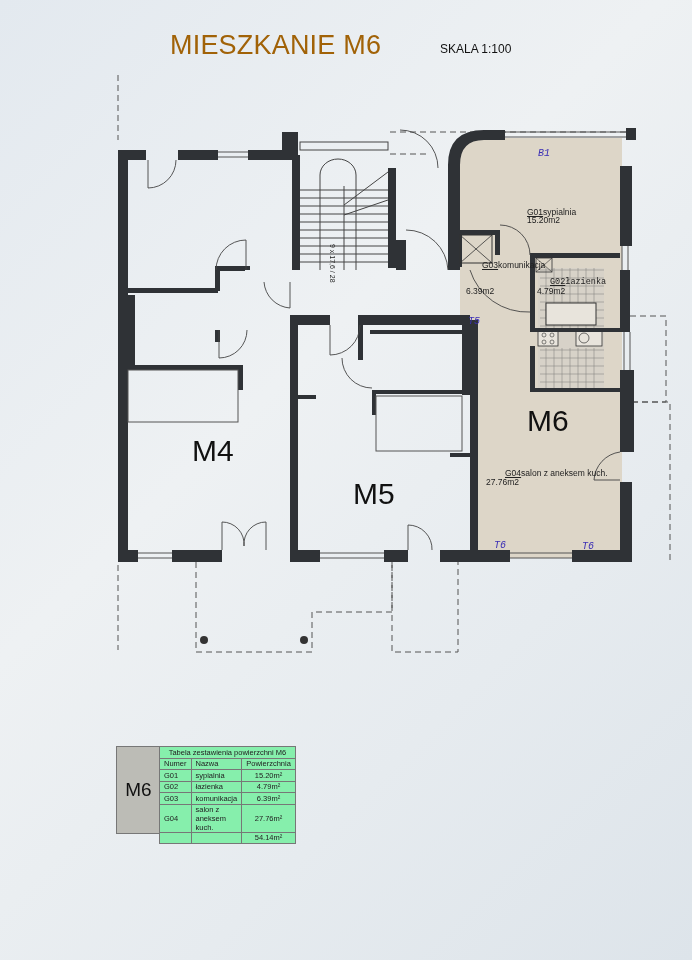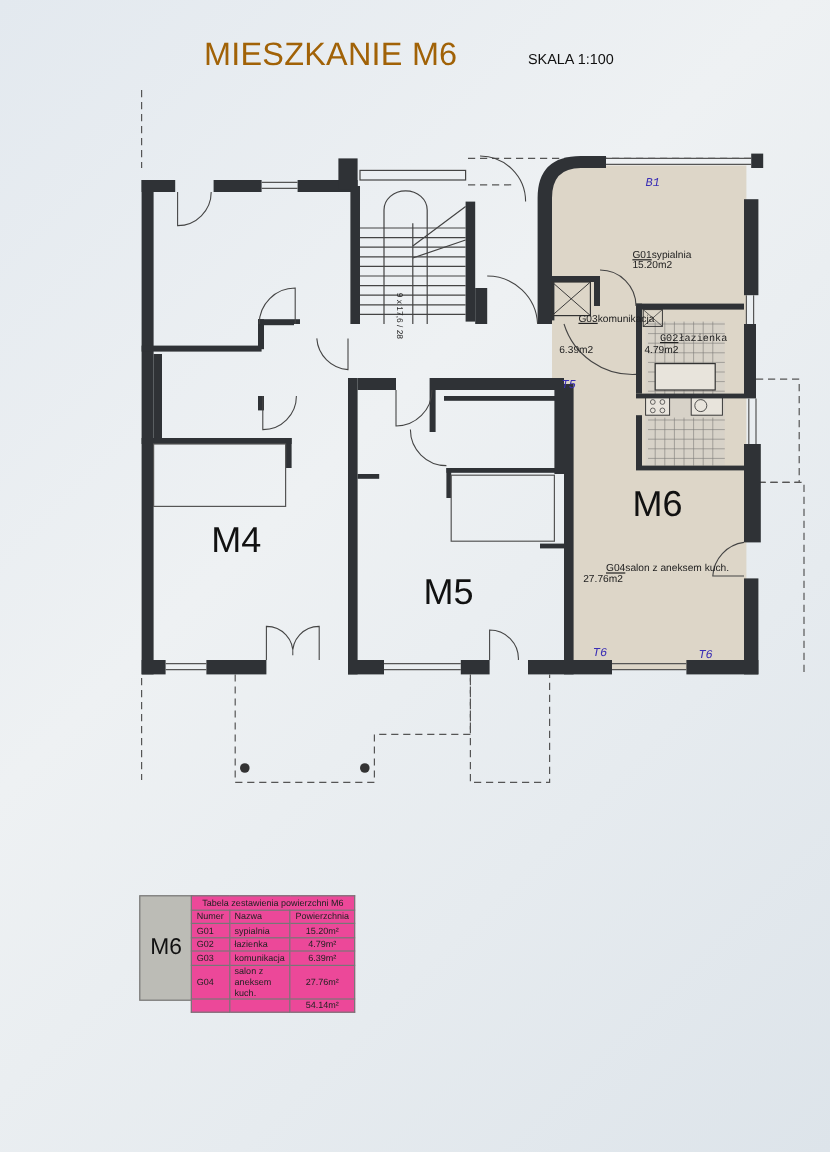--- a/index.html
+++ b/index.html
@@ -13,21 +13,21 @@
   .scale { position: absolute; left: 440px; top: 42px; font-size: 12px; color: #111; }
   svg.plan { position: absolute; left: 0; top: 0; }
   .label { position: absolute; font-size: 30px; color: #111; }
   .roomtxt { position: absolute; font-size: 8.5px; color: #222; white-space: nowrap; }
   .roomtxt u { text-decoration: underline; }
   .hand { position: absolute; color: #3b2fb5; font-family: Liberation Mono, monospace; font-size: 10px; font-style: italic; }
 
   .table-wrap { position: absolute; left: 116px; top: 746px; }
   .m6box { position: absolute; left: 0; top: 0; width: 43px; height: 86px; background: #bcbcb6; border: 1px solid #777;
            display: flex; align-items: center; justify-content: center; font-size: 19px; color: #111; }
-  table.area { position: absolute; left: 43px; top: 0; border-collapse: collapse; font-size: 7.5px; color: #222; background: #ec4899; }
+  table.area { position: absolute; left: 43px; top: 0; border-collapse: collapse; font-size: 7.5px; color: #222; background: #86efac; }
   table.area td, table.area th { border: 1px solid #777; padding: 0 4px; height: 10.5px; font-weight: normal; text-align: left; }
   table.area th.cap { text-align: center; }
   table.area td.r { text-align: center; }
 </style>
 </head>
 <body>
 
 <div class="title">MIESZKANIE M6</div>
 <div class="scale">SKALA 1:100</div>
 
@@ -160,21 +160,21 @@
     <path d="M344 205 L388 172 M344 215 L388 200"></path>
   </g>
   <rect x="460" y="235" width="32" height="28" fill="none" stroke="#333" stroke-width="1"></rect>
   <path d="M460 235 L492 263 M492 235 L460 263" stroke="#333" stroke-width="0.8"></path>
   <rect x="536" y="258" width="16" height="14" fill="none" stroke="#333" stroke-width="0.8"></rect>
   <path d="M536 258 L552 272 M552 258 L536 272" stroke="#333" stroke-width="0.6"></path>
 </svg>
 
 <div class="roomtxt" style="left:336px; top:244px; transform: rotate(90deg); transform-origin: left top; font-size:7px;">9 x 17,6 / 28</div>
 
-<div class="label" style="left:176px; top:434px;text-align:center;">M4</div>
+<div class="label" style="left:192px; top:434px;text-align:center;">M4</div>
 <div class="label" style="left:353px; top:477px;">M5</div>
 <div class="label" style="left:527px; top:404px;">M6</div>
 
 <div class="roomtxt" style="left:527px; top:207px;">
   <u>G01</u><span>sypialnia</span>
 </div>
 <div class="roomtxt" style="left:527px; top:215px;">15.20m2</div>
 
 <div class="roomtxt" style="left:482px; top:260px;">
   <u>G03</u><span>komunikacja</span>

